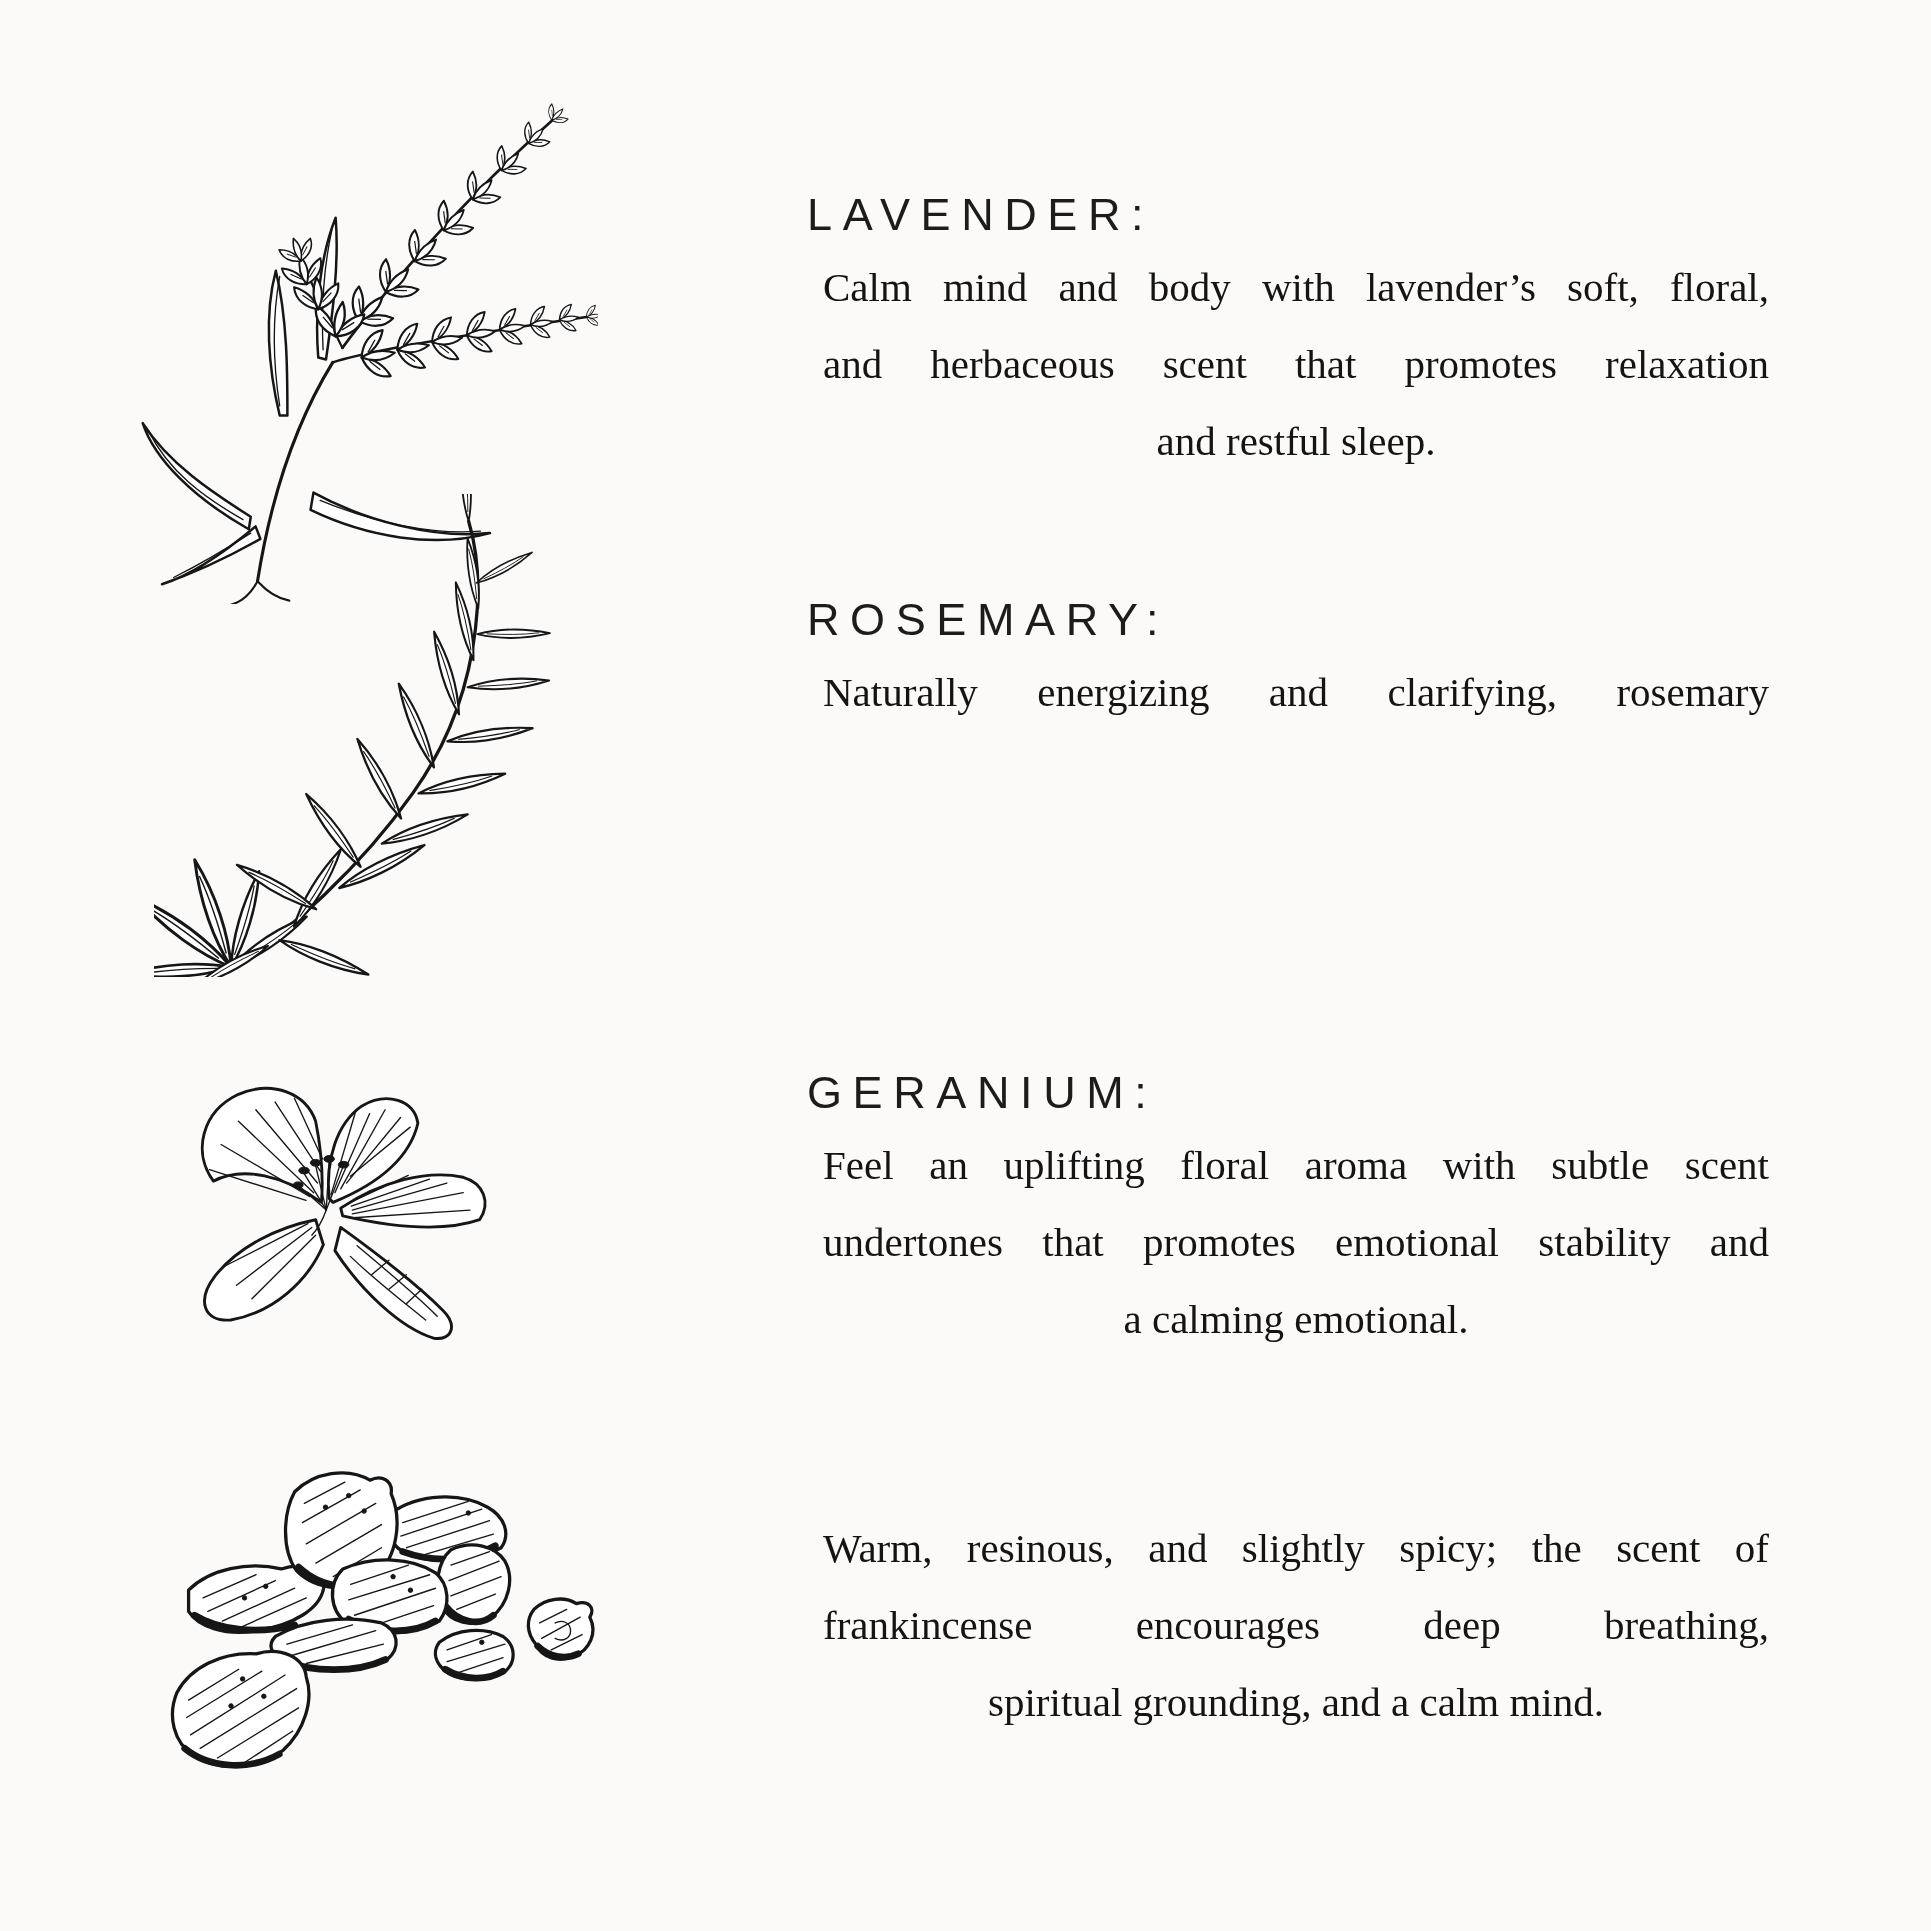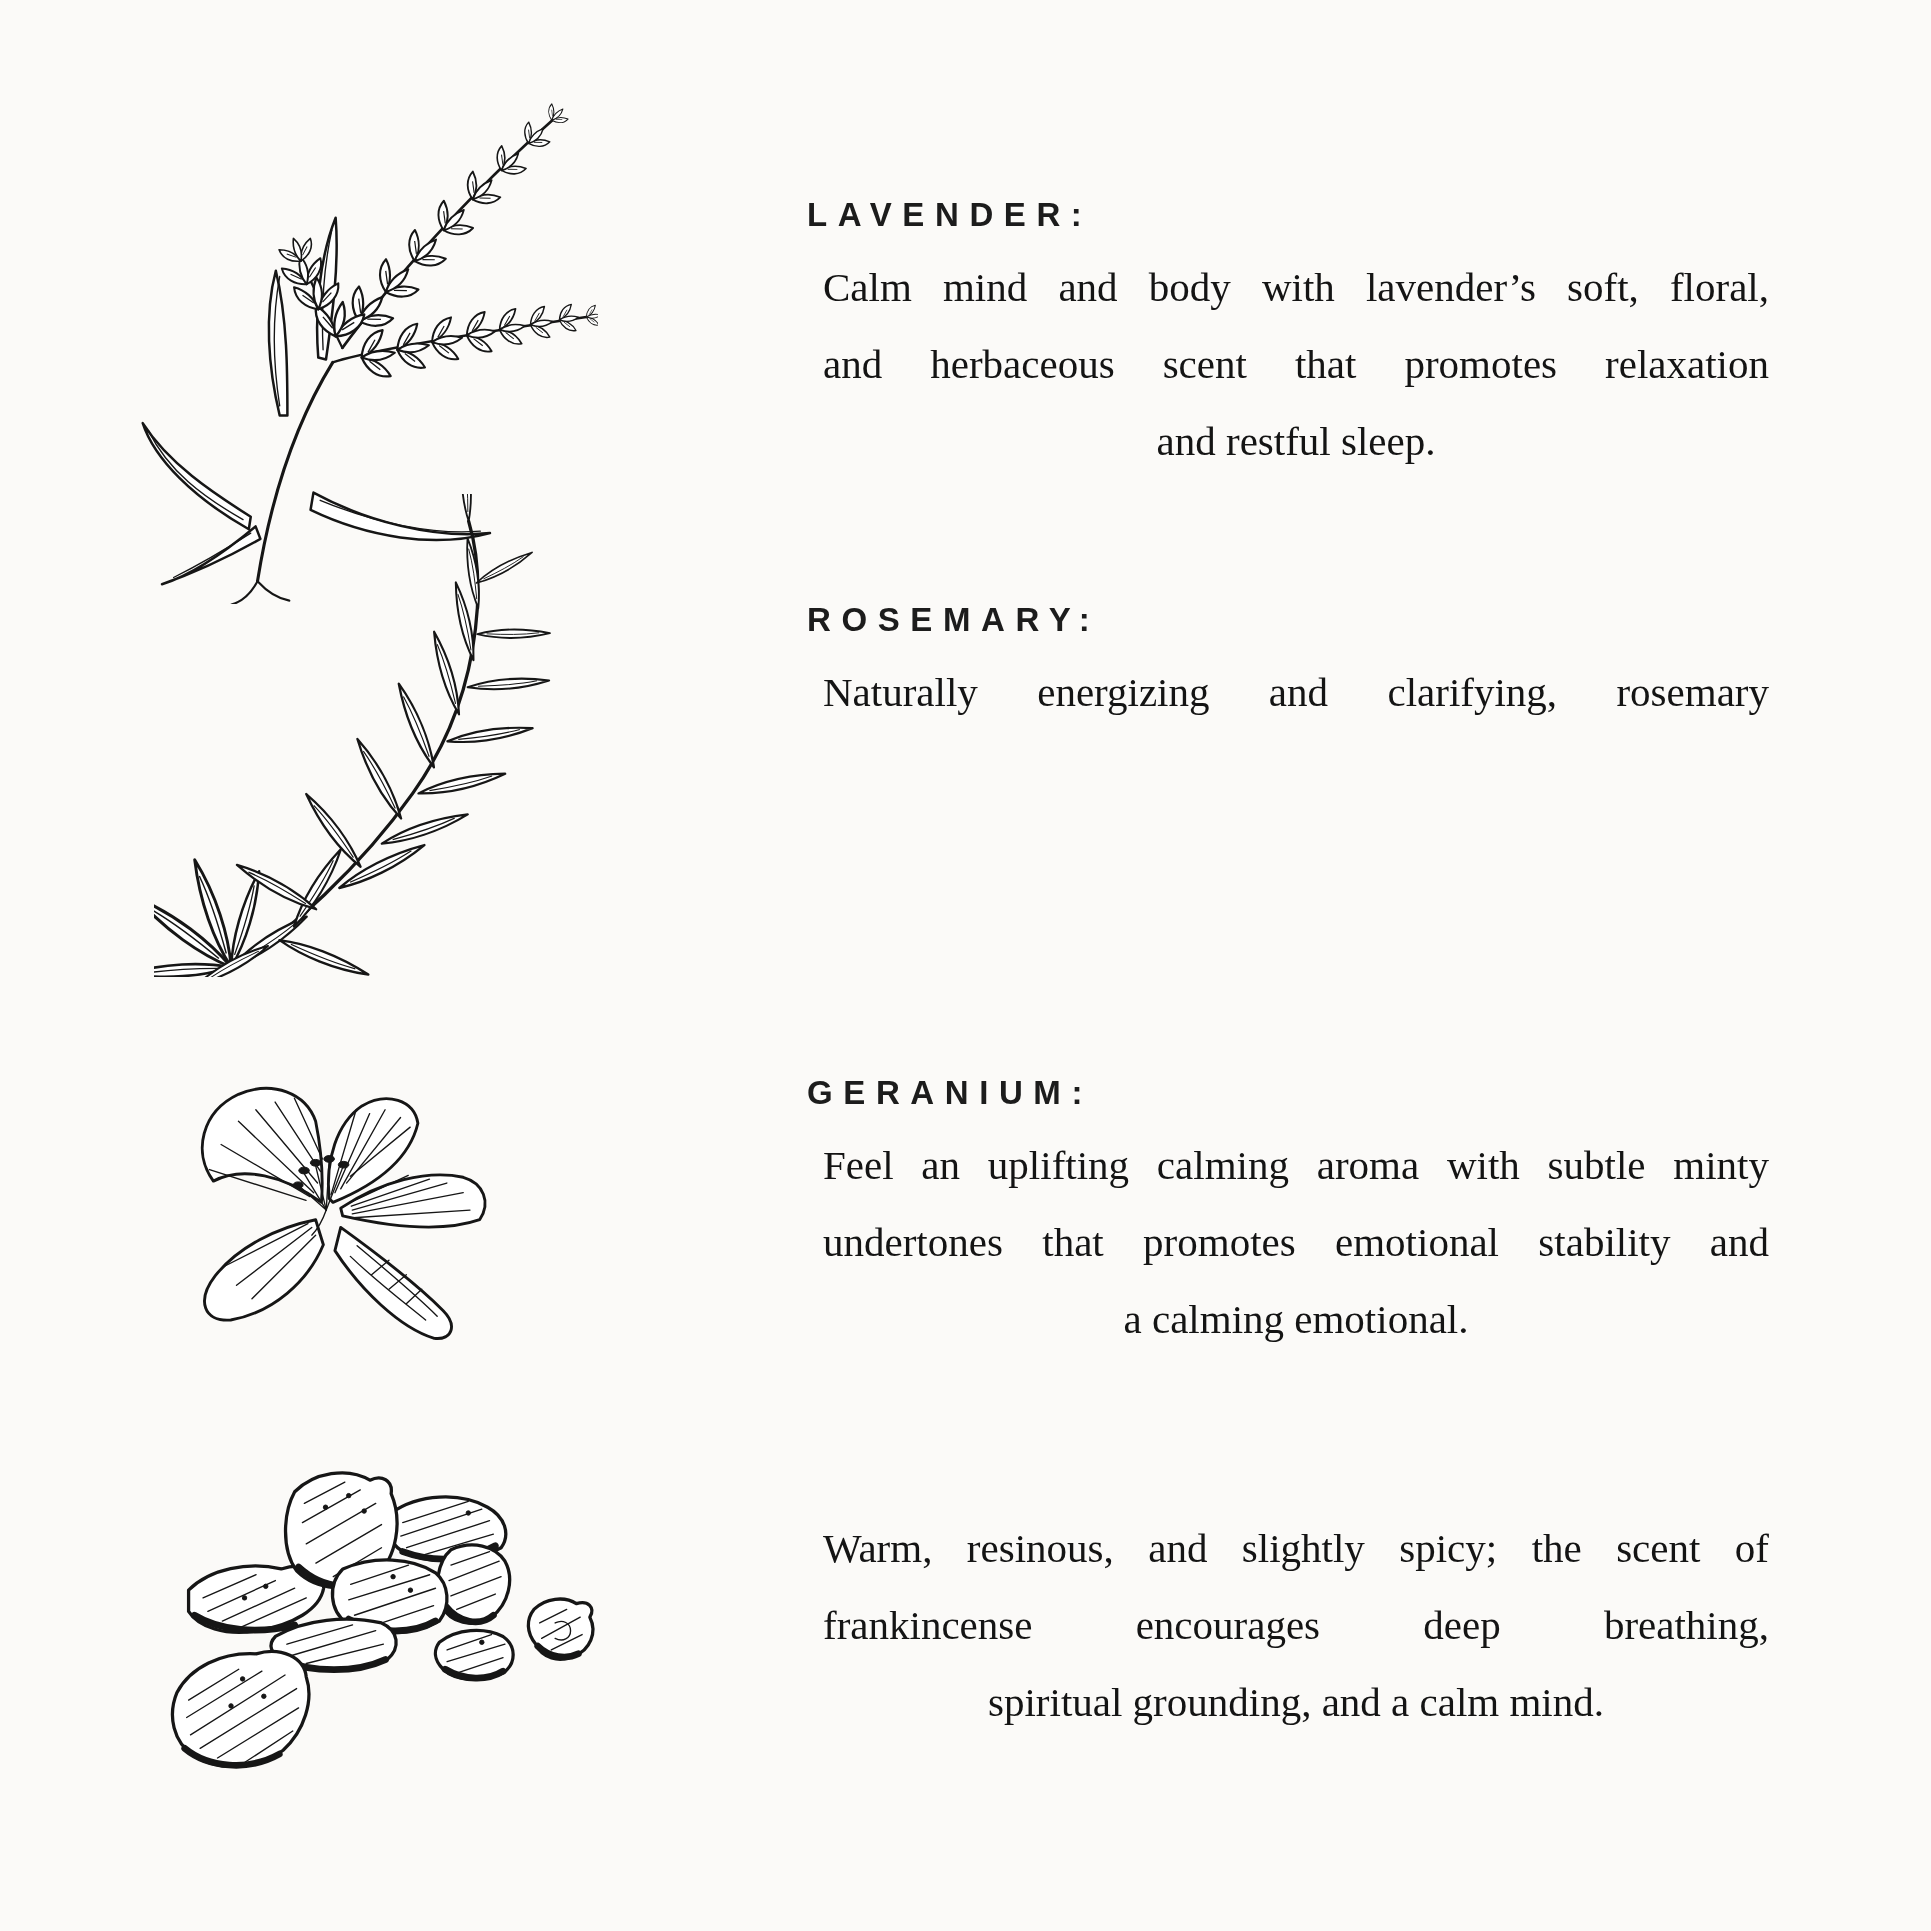--- a/index.html
+++ b/index.html
@@ -9,22 +9,22 @@
     background:#fbfaf8;
     overflow:hidden;
     font-family:"Liberation Serif", serif;
   }
   .illo{position:absolute;}
   .illo svg{display:block;width:100%;height:100%;}
   .textblock{position:absolute;left:807px;width:946px;}
   .heading{
     margin:0 0 13.5px 0;
     font-family:"Liberation Sans", sans-serif;
-    font-weight:700;
-    font-size:33px;
+    font-weight:400;
+    font-size:45px;
     line-height:52px;
     letter-spacing:10.6px;
     color:#1c1c1c;
   }
   .bline{
     margin:16px;
     width:946px;
     font-size:41px;
     line-height:61px;
     height:61px;
@@ -214,21 +214,21 @@
       <ellipse cx="140" cy="107" rx="5.5" ry="3.5" class="dot"></ellipse>
       <ellipse cx="152" cy="99" rx="5.5" ry="3.5" class="dot"></ellipse>
       <ellipse cx="166" cy="95" rx="5.5" ry="3.5" class="dot"></ellipse>
       <ellipse cx="181" cy="101" rx="5.5" ry="3.5" class="dot"></ellipse>
       <ellipse cx="134" cy="122" rx="5" ry="3.2" class="dot"></ellipse>
     </svg>
   </div>
 
   <div class="textblock" style="top:1067px;">
     <h2 class="heading">GERANIUM:</h2>
-    <p class="bline">Feel an uplifting calming aroma with subtle minty</p>
+    <p class="bline">Feel an uplifting floral aroma with subtle scent</p>
     <p class="bline">undertones that promotes emotional stability and</p>
     <p class="bline last">a calming emotional.</p>
   </div>
 
   <div class="illo" style="left:150px;top:1453px;width:463px;height:338px;">
     <svg viewBox="0 0 480 350" class="ink">
 
       <path class="rock" d="M40,142 C62,120 102,112 136,120 C160,112 182,122 180,140 C176,162 148,178 112,184 C78,190 50,180 40,164 Z"></path>
       <g class="hatch">
         <path d="M55,150 L110,126"></path>

